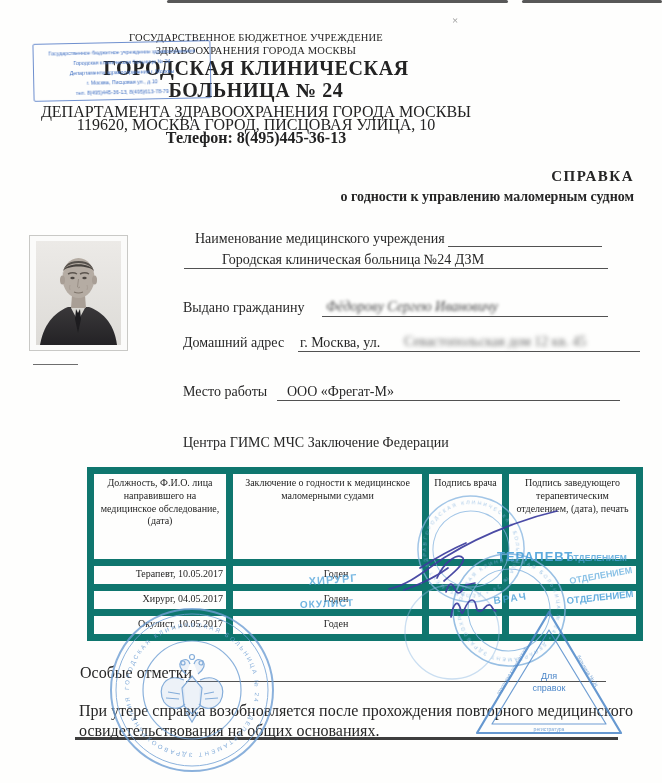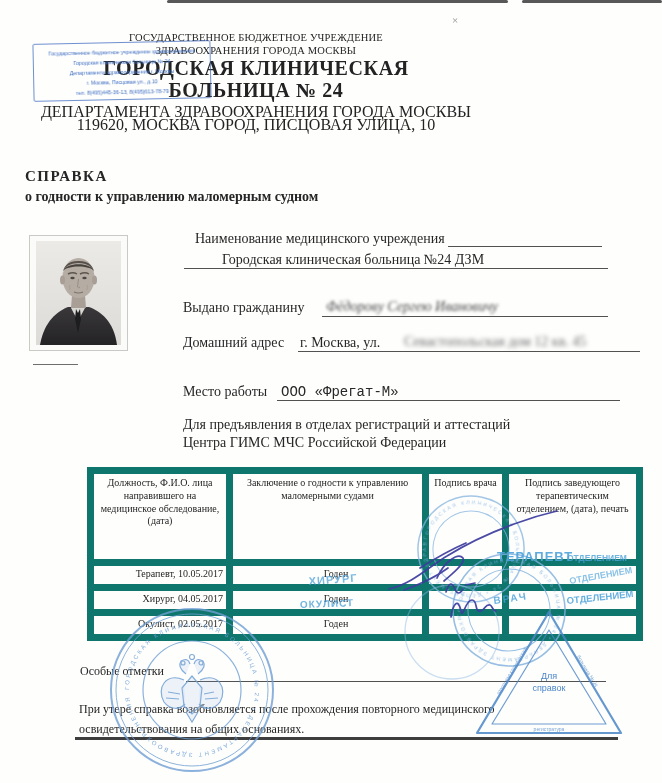--- a/index.html
+++ b/index.html
@@ -21,62 +21,63 @@
   .hdr .bold{font-weight:bold;}
   
   .cstamp{
     left:33px;top:42px;width:178px;height:58px;position:absolute;
     border:1.5px solid rgba(47,94,186,.7);border-radius:2px;
     transform:rotate(-1.2deg);padding:4px 3px;box-sizing:border-box;
     color:#3f6fc2;font-size:5.3px;line-height:10px;text-align:center;
     filter:blur(.5px);font-family:"Liberation Sans","DejaVu Sans",sans-serif;
   }
   
-  .title-wrap{left:0;top:168px;width:634px;position:absolute;text-align:left;padding-left:25px;}
+  .title-wrap{left:0;top:168px;width:634px;position:absolute;text-align:right;}
   .title-main{font-size:15px;font-weight:bold;letter-spacing:1.5px;}
   .title-sub{font-size:14px;font-weight:bold;margin-top:4px;}
   
   .photo{left:29px;top:235px;width:99px;height:116px;position:absolute;
     background:#fbfbfa;border:1px solid #c9c9c6;box-sizing:border-box;}
   .photo svg{position:absolute;left:6px;top:5px;}
   .photo-line{left:33px;top:364px;width:45px;position:absolute;border-bottom:1.6px solid #6e6e6e;}
   
   .fld{position:absolute;font-size:14px;white-space:nowrap;color:#272727;}
   .redact1{filter:blur(1.7px);color:#4a4a4a;font-style:italic;}
   .redact2{filter:blur(2.1px);color:#6d6d6d;}
   
   .med-table{position:absolute;left:87px;top:467px;border-collapse:collapse;table-layout:fixed;}
   .med-table td{border:7px solid #0f766e;font-size:10px;line-height:1.28;
     vertical-align:top;padding:3px 3px 2px 3px;color:#252525;}
   .med-table .hcell{text-align:center;height:80px;}
   .med-table .rcell{height:15px;padding-top:2px;padding-bottom:1px;}
   .med-table .c-left{text-align:right;padding-left:5px;}
   .med-table .c-mid{text-align:center;padding-left:20px;}
   
-  .foot{position:absolute;font-size:12px;color:#272727;white-space:nowrap;}
+  .foot{position:absolute;font-size:16px;color:#272727;white-space:nowrap;}
   .xmark{position:absolute;color:#909090;font-size:11px;}
   .overlay{position:absolute;left:0;top:0;pointer-events:none;z-index:6;}
   .sans{font-family:"Liberation Sans","DejaVu Sans",sans-serif;}
 </style>
 </head>
 <body>
 
 <div id="doc">
 
   <div class="scanline" style="left:167px;top:0;width:341px;height:3px;"></div>
   <div class="scanline" style="left:522px;top:0;width:140px;height:2.5px;"></div>
   <div class="xmark" style="left:452px;top:14px;">×</div>
 
   <div class="hdr">
     <div class="sm">ГОСУДАРСТВЕННОЕ БЮДЖЕТНОЕ УЧРЕЖДЕНИЕ</div>
     <div class="sm">ЗДРАВООХРАНЕНИЯ ГОРОДА МОСКВЫ</div>
     <div class="big mt">ГОРОДСКАЯ КЛИНИЧЕСКАЯ</div>
     <div class="big">БОЛЬНИЦА № 24</div>
     <div class="md mt2">ДЕПАРТАМЕНТА ЗДРАВООХРАНЕНИЯ ГОРОДА МОСКВЫ</div>
     <div class="md">119620, МОСКВА ГОРОД, ПИСЦОВАЯ УЛИЦА, 10</div>
+    <div class="md bold">Телефон: 8(495)445-36-13</div>
   </div>
 
   <div class="cstamp">
     <div>Государственное бюджетное учреждение здравоохранения</div>
     <div>Городская клиническая больница № 24</div>
     <div>Департамента здравоохранения г. Москвы</div>
     <div>г. Москва, Писцовая ул., д.10</div>
     <div>тел. 8(495)445-36-13, 8(495)613-78-79</div>
   </div>
 
@@ -135,54 +136,53 @@
   <div class="fld" style="left:183px;top:300px;">Выдано гражданину</div>
   <div class="fld redact1" style="left:326px;top:299px;">Фёдорову Сергею Ивановичу</div>
   <div class="rule" style="left:322px;top:316px;width:286px;"></div>
 
   <div class="fld" style="left:183px;top:335px;">Домашний адрес</div>
   <div class="fld" style="left:300px;top:335px;">г. Москва, ул.</div>
   <div class="fld redact2" style="left:404px;top:334px;">Севастопольская дом 12 кв. 45</div>
   <div class="rule" style="left:298px;top:351px;width:342px;"></div>
 
   <div class="fld" style="left:183px;top:384px;">Место работы</div>
-  <div class="fld" style="left:281px;top:384px;font-family:Liberation Mono, monospace;">ООО «Фрегат-М»</div>
+  <div class="fld" style="left:287px;top:384px;">ООО «Фрегат-М»</div>
   <div class="rule" style="left:277px;top:400px;width:343px;"></div>
 
-  <div class="fld" style="left:183px;top:417px;">Для предъявления в отделах регистраций и аттестаций</div>
-  <div class="fld" style="left:183px;top:435px;">Центра ГИМС МЧС Российской Федерации</div>
+  <div class="fld" style="left:183px;top:435px;">Центра ГИМС МЧС Заключение Федерации</div>
 
   <table class="med-table">
     <colgroup>
         <col style="width:139px">
         <col style="width:196px">
         <col style="width:80px">
         <col style="width:134px">
       </colgroup>
     <tbody>
         <tr>
       <td class="hcell">Должность, Ф.И.О. лица направившего на медицинское обследование, (дата)</td>
-      <td class="hcell">Заключение о годности к управлению маломерными судами</td>
+      <td class="hcell">Заключение о годности к медицинское маломерными судами</td>
       <td class="hcell">Подпись врача</td>
       <td class="hcell">Подпись заведующего терапевтическим отделением, (дата), печать</td>
     </tr>
     <tr>
       <td class="rcell c-left">Терапевт, 10.05.2017</td>
       <td class="rcell c-mid">Годен</td>
       <td class="rcell"></td>
       <td class="rcell"></td>
     </tr>
     <tr>
       <td class="rcell c-left">Хирург, 04.05.2017</td>
       <td class="rcell c-mid">Годен</td>
       <td class="rcell"></td>
       <td class="rcell"></td>
     </tr>
     <tr>
-      <td class="rcell c-left">Окулист, 02.05.2017</td>
+      <td class="rcell c-left">Окулист, 10.05.2017</td>
       <td class="rcell c-mid">Годен</td>
       <td class="rcell"></td>
       <td class="rcell"></td>
     </tr>
   </tbody>
     </table>
 
   <div class="foot" style="left:80px;top:664px;">Особые отметки</div>
   <div class="rule" style="left:186px;top:681px;width:420px;"></div>
   <div class="foot" style="left:79px;top:702px;">При утере справка возобновляется после прохождения повторного медицинского</div>

